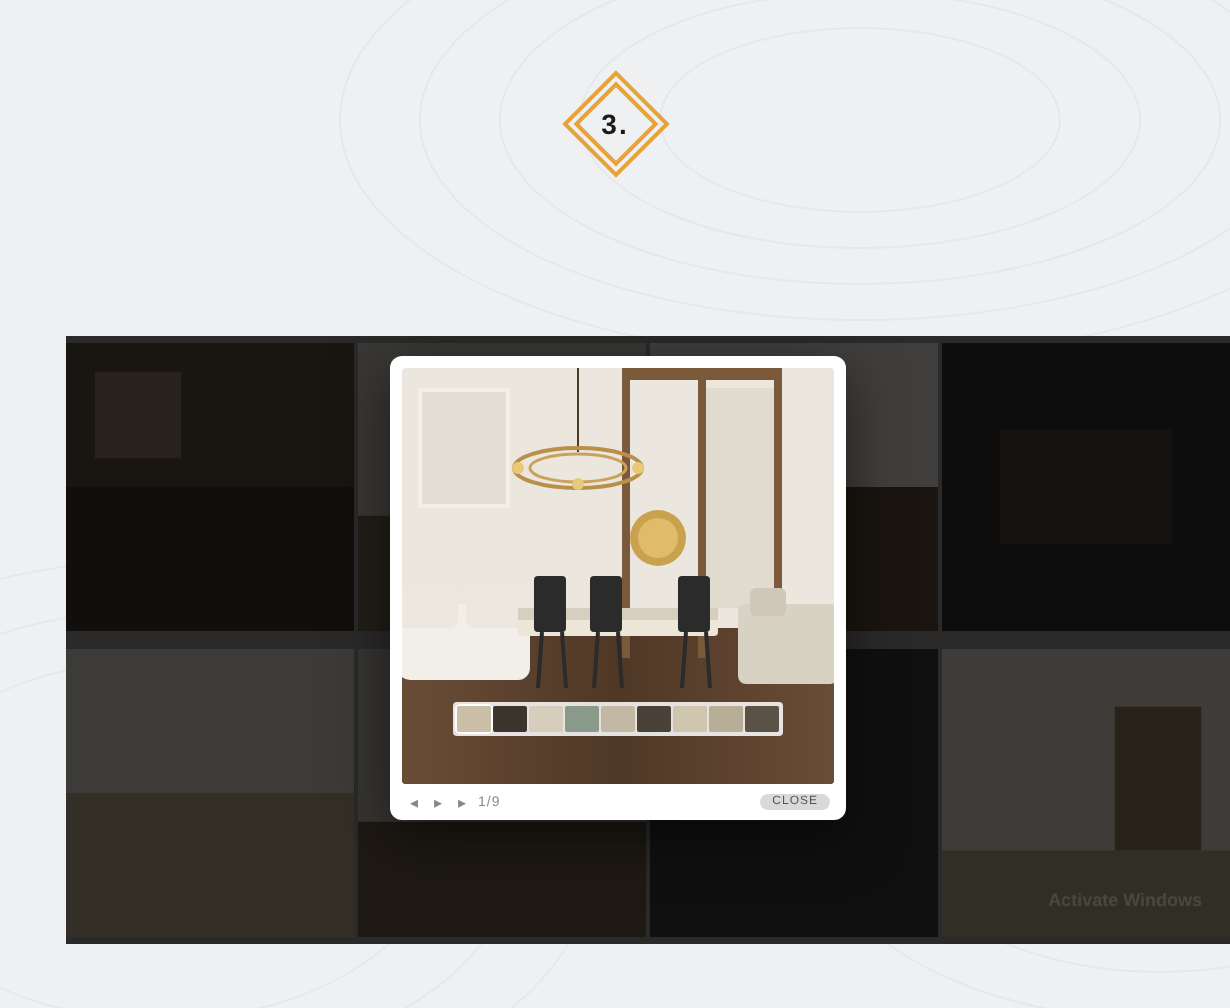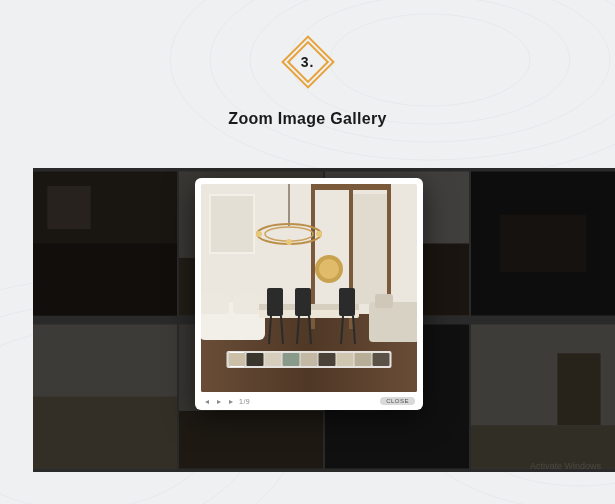--- a/index.html
+++ b/index.html
@@ -146,25 +146,26 @@
     font-size: 6px;
     letter-spacing: 0.5px;
     color: #555;
     cursor: pointer;
     text-transform: uppercase;
   }
 
   .watermark {
     position: absolute;
     right: 14px;
-    bottom: 0;
+    bottom: 16px;
     font-size: 9px;
     color: rgba(255,255,255,0.12);
     line-height: 1.2;
     text-align: center;
+    font-weight: bold;
   }
 </style>
 </head>
 <body>
 
 <svg class="topo" viewBox="0 0 615 504" preserveAspectRatio="xMidYMid slice">
   <g fill="none" stroke="#b9bfc5" stroke-width="1">
     <ellipse cx="430" cy="60" rx="260" ry="120"></ellipse>
     <ellipse cx="430" cy="60" rx="220" ry="100"></ellipse>
     <ellipse cx="430" cy="60" rx="180" ry="82"></ellipse>
@@ -177,21 +178,20 @@
     <ellipse cx="580" cy="400" rx="140" ry="86"></ellipse>
   </g>
 </svg>
 
 <div class="header">
   <div class="diamond">
     <div class="outer"></div>
     <div class="inner"></div>
     <div class="num">3.</div>
   </div>
-  <div class="title">Zoom Image Gallery</div>
 </div>
 
 <div class="stage">
   <div class="grid">
     <div class="cell">
         <svg viewBox="0 0 10 10">
           <rect width="10" height="10" fill="#5a4b3c"></rect>
           <rect y="5" width="10" height="5" fill="#3b3128"></rect>
           <rect x="1" y="1" width="3" height="3" fill="#8a7a66"></rect>
         </svg>

